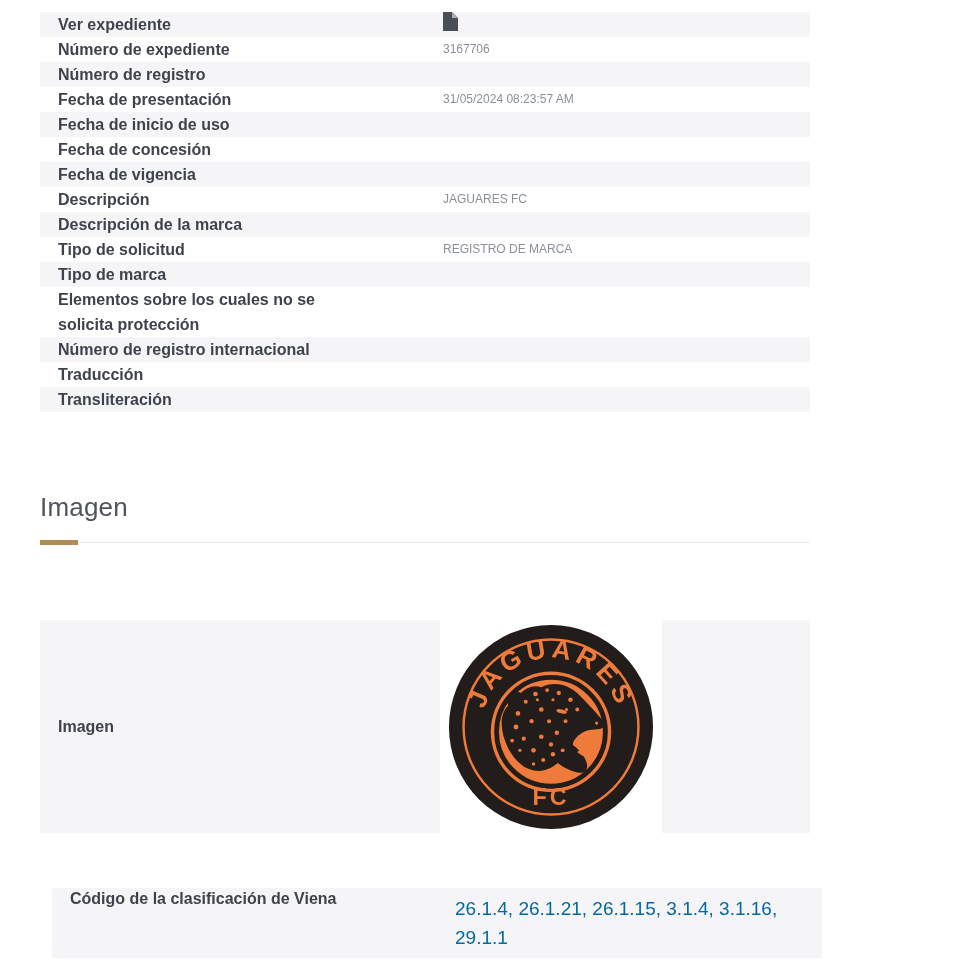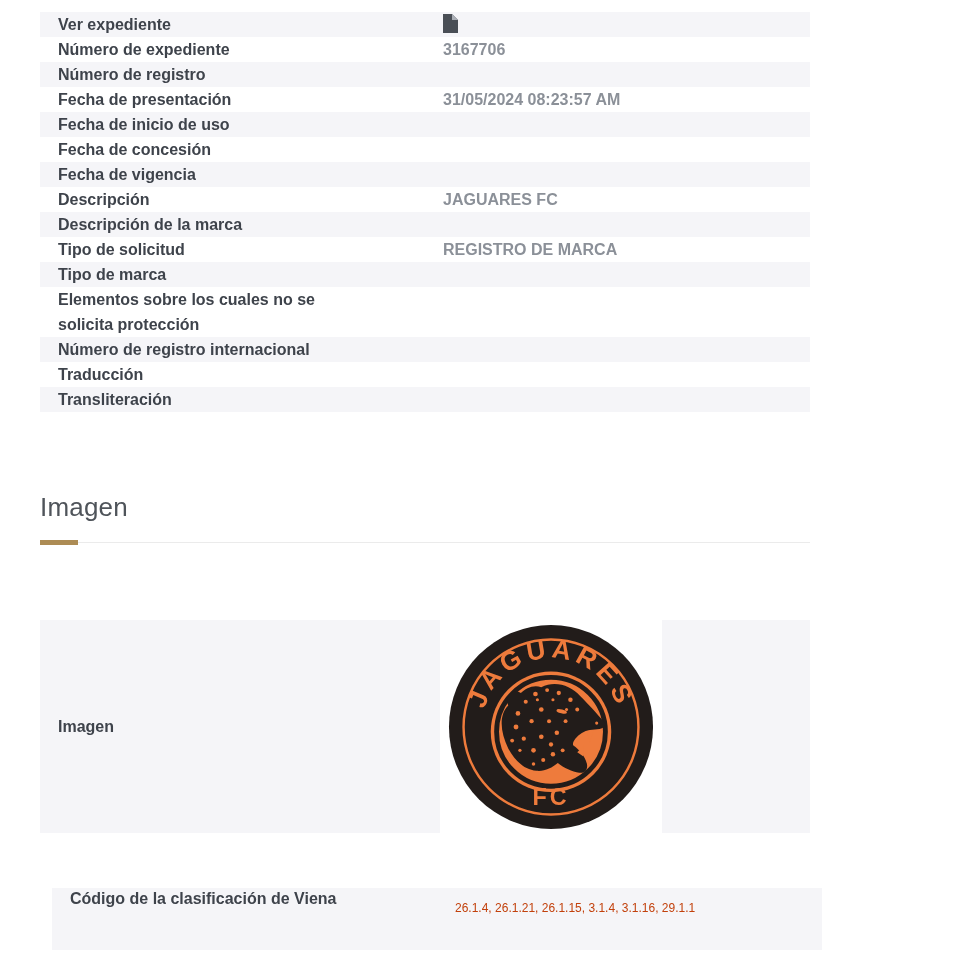--- a/index.html
+++ b/index.html
@@ -16,23 +16,23 @@
   .trow { display: flex; align-items: stretch; }
   .trow:nth-child(odd) { background: #f5f5f8; }
   .tlabel {
     flex: 0 0 403px; box-sizing: border-box;
     padding: 0 82px 0 18px;
     font-size: 16px; font-weight: 700; color: #3e434b;
     line-height: 25px;
   }
   .tvalue {
     flex: 1 1 auto; box-sizing: border-box;
-    font-size: 16px; color: #8b9098; line-height: 25px;
+    font-size: 12px; color: #8b9098; line-height: 25px;
     padding-right: 10px;
-    white-space: nowrap; overflow: hidden; font-weight: bold;
+    white-space: nowrap; overflow: hidden;
   }
   .doc-icon { display: inline-block; vertical-align: -3px; line-height: 0; cursor: pointer; }
 
   
   .section-heading {
     position: absolute; left: 40px; top: 492px; margin: 0;
     font-size: 26px; font-weight: 400; color: #4f545a;
     letter-spacing: 0.2px;
   }
   .divider { position: absolute; left: 40px; top: 540px; width: 770px; height: 5px; }
@@ -63,21 +63,21 @@
     width: 770px; min-height: 62px; background: #f5f5f8;
     display: flex; align-items: flex-start; box-sizing: border-box;
   }
   .vienna-row .vlabel {
     flex: 0 0 403px; box-sizing: border-box;
     padding: 0 80px 0 18px;
     font-size: 16px; font-weight: 700; color: #3e434b; line-height: 22px;
   }
   .vienna-row .vvalue {
     flex: 1 1 auto; box-sizing: border-box;
-    font-size: 12px; color: #c2410c; line-height: 29px;
+    font-size: 19px; color: #0369a1; line-height: 29px;
     padding: 6px 42px 6px 0;
   }
 </style>
 </head>
 <body>
 
 <div class="page">
 
   <div class="record-table">
   <div class="trow">

